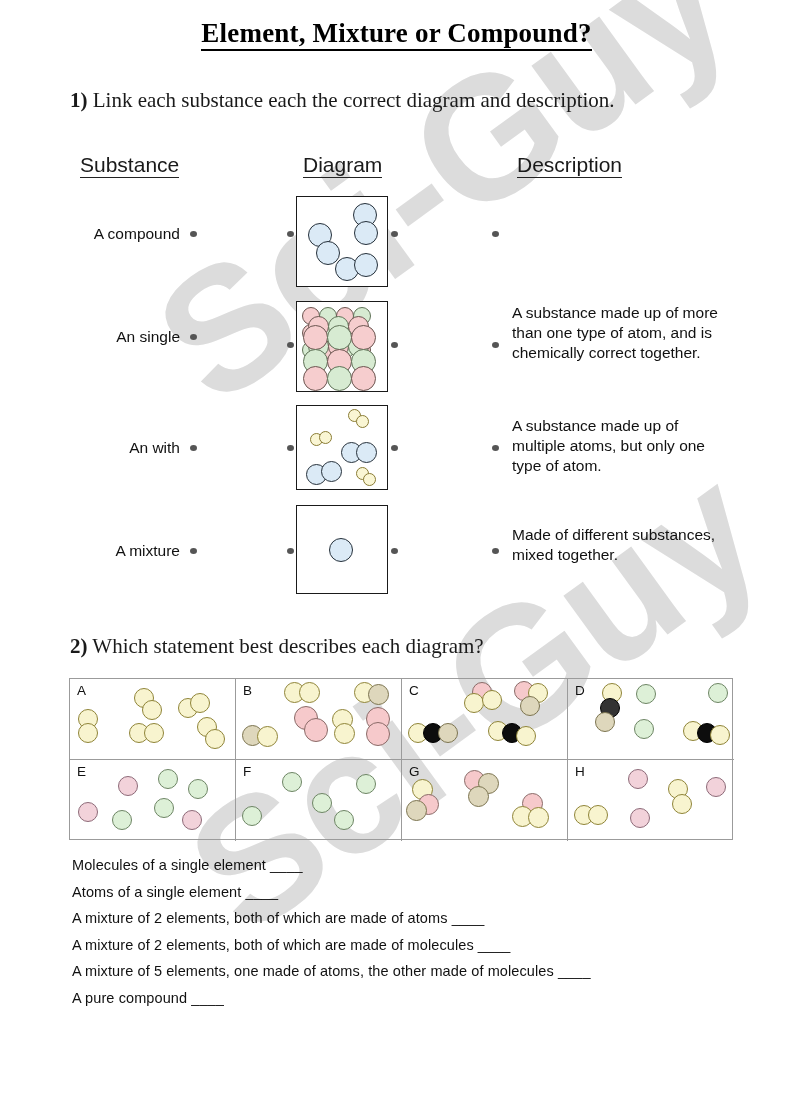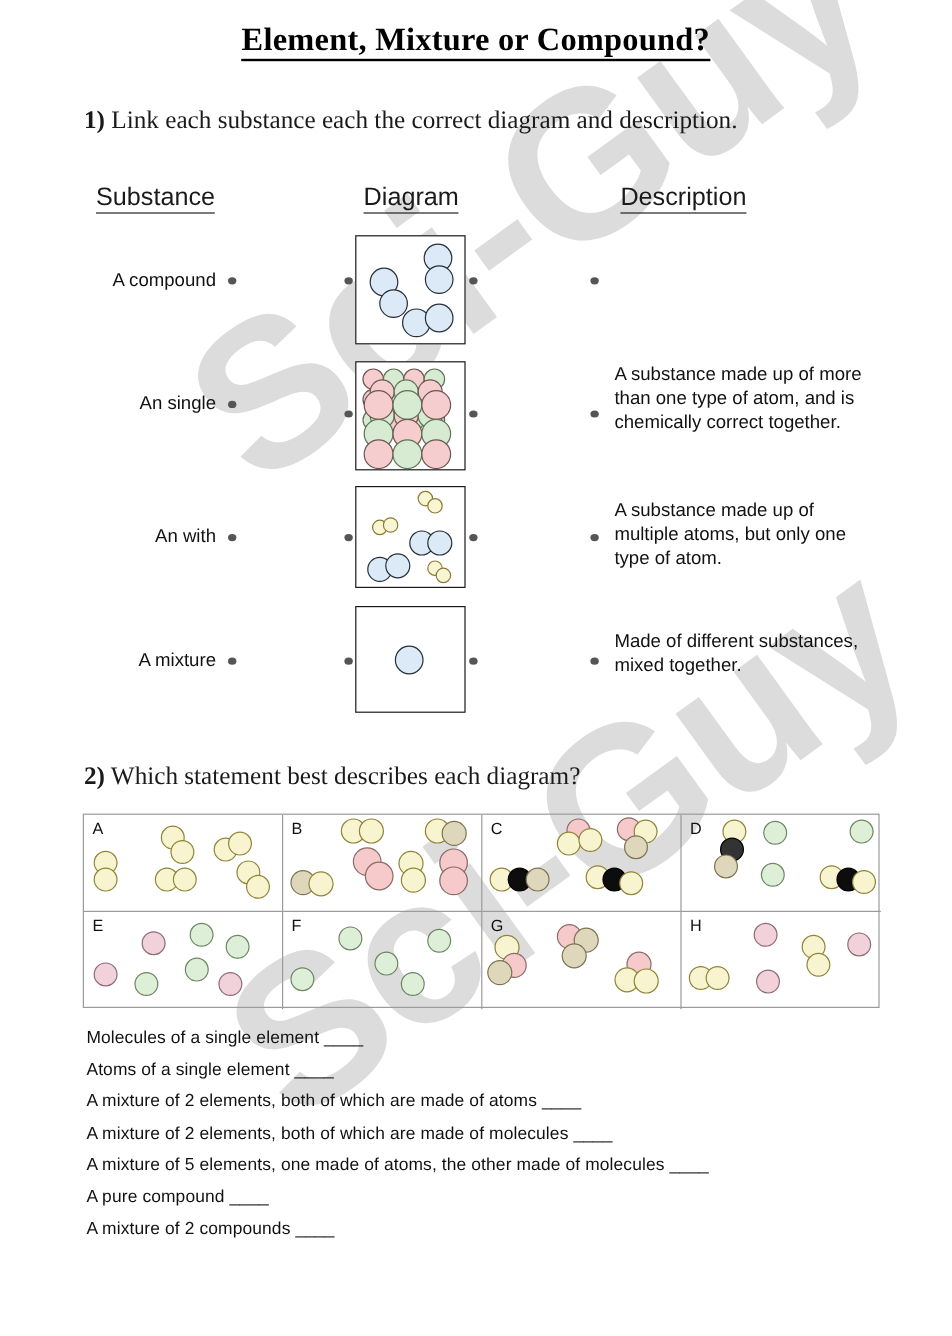--- a/index.html
+++ b/index.html
@@ -328,17 +328,16 @@
       </div>
     </div>
 
     <div class="stmts">
       <div class="stmt">Molecules of a single element ____</div>
       <div class="stmt">Atoms of a single element ____</div>
       <div class="stmt">A mixture of 2 elements, both of which are made of atoms ____</div>
       <div class="stmt">A mixture of 2 elements, both of which are made of molecules ____</div>
       <div class="stmt">A mixture of 5 elements, one made of atoms, the other made of molecules ____</div>
       <div class="stmt">A pure compound ____</div>
-      <div class="stmt">A mixture of 2 compounds ____</div>
     </div>
 
   </div>
 </div>
 
 </body></html>

